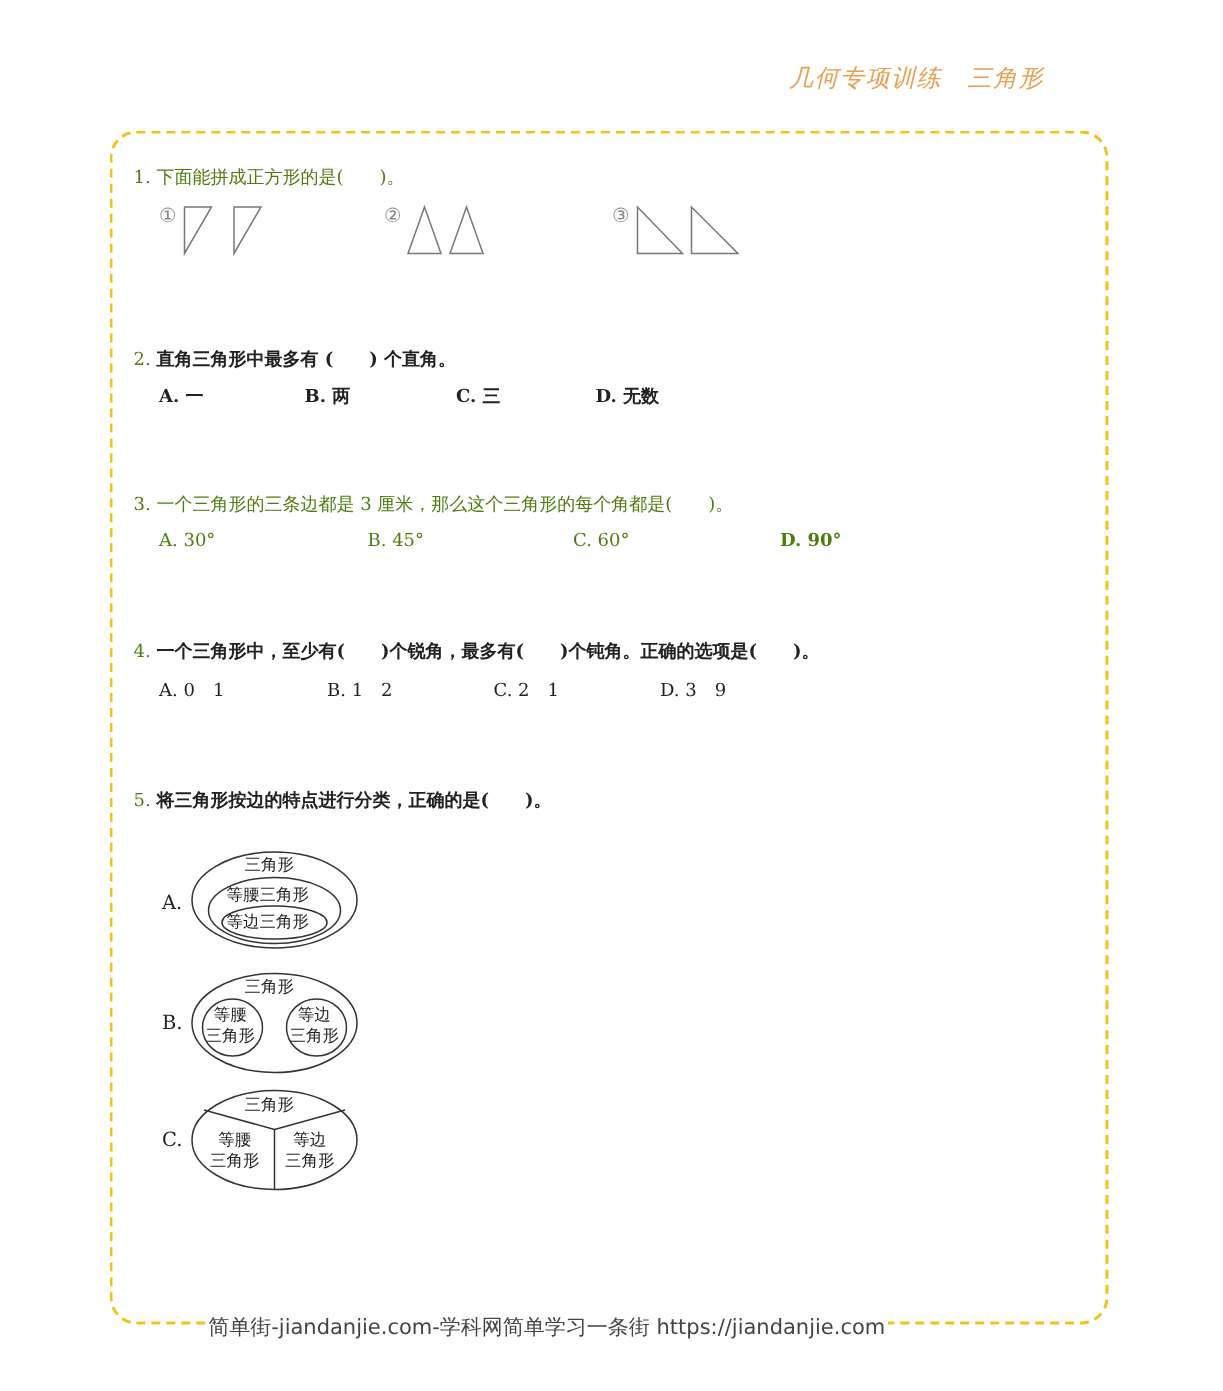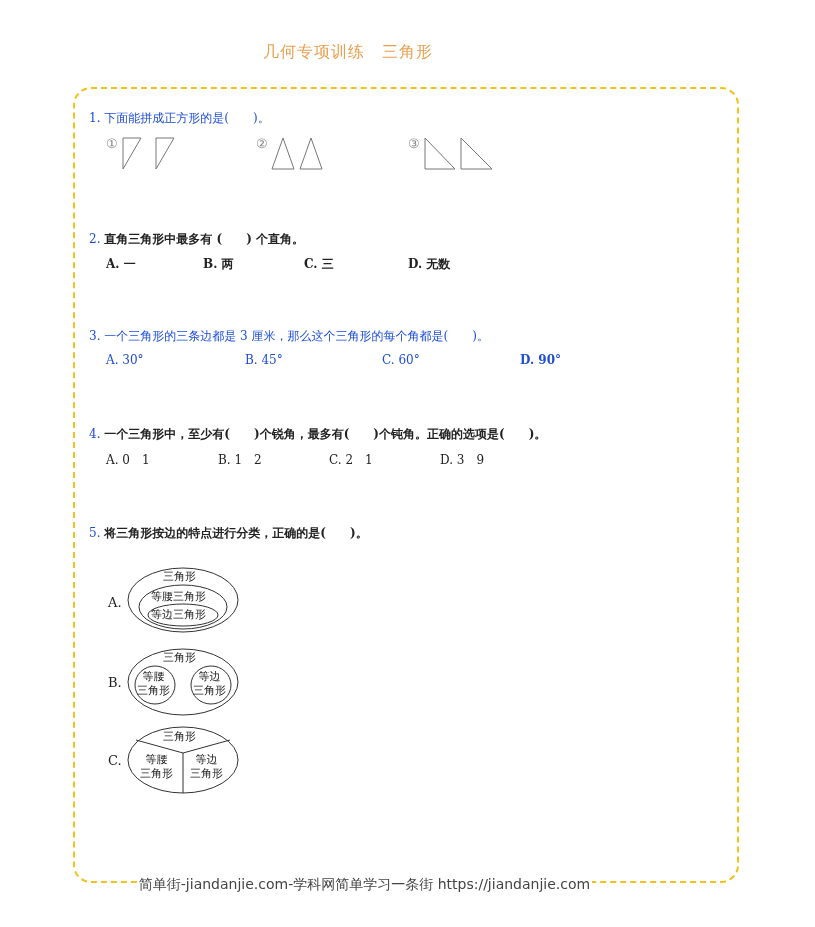--- a/index.html
+++ b/index.html
@@ -1,26 +1,26 @@
 <!DOCTYPE html>
 <html><head>
 <meta charset="utf-8">
 <style>
   html, body { margin: 0; padding: 0; background: #ffffff; }
   body { width: 815px; height: 927px; position: relative; overflow: hidden;
          font-family: "DejaVu Serif", "Liberation Serif", serif; color: #222; }
-  .title { position: absolute; top: 42px; left: 0; width: 696px; text-align: center;
-           font-size: 16px; color: #e8a050; letter-spacing: 1px; }
+  .title { position: absolute; top: 42px; left: 0; width: 696px; text-align: right;
+           font-size: 16px; color: #e8a050; letter-spacing: 1px; font-style: italic; }
   .frame { position: absolute; left: 73px; top: 87px; width: 666px; height: 796px;
            border: 2px dashed #f2c21a; border-radius: 18px; box-sizing: border-box; }
   .q { position: absolute; left: 89px; font-size: 12px; }
   .q .stem { white-space: pre; }
   .opts { position: absolute; left: 106px; font-size: 12px; }
   .opt { position: absolute; white-space: pre; }
-  .grey { color: #1d4ed8; }
+  .grey { color: #4d7c0f; }
   .bold { font-weight: bold; font-family: "DejaVu Serif", serif; }
   .shape-label { position: absolute; font-size: 13px; color: #888; }
   svg { position: absolute; overflow: visible; }
   .diag-letter { position: absolute; font-size: 13px; color: #222; }
   .diag-text { position: absolute; font-size: 11px; color: #222; text-align: center; line-height: 14px; white-space: nowrap; }
   .footer { position: absolute; left: 0; top: 876px; width: 729px; text-align: center; font-family: "DejaVu Sans", sans-serif;
             font-size: 14px; color: #444; }
   .footer span { background: #fff; padding: 0 2px; }
 </style>
 </head>
@@ -57,21 +57,21 @@
 </div>
 
 <div class="q" style="top:231px;">
   <span class="grey">2.</span>
   <span class="stem bold">直角三角形中最多有 (　　) 个直角。</span>
 </div>
 <div class="opts bold" style="top:256px;">
   <span class="opt" style="left:0;">A. 一</span>
   <span class="opt" style="left:97px;">B. 两</span>
   <span class="opt" style="left:198px;">C. 三</span>
-  <span class="opt" style="left:302px;">D. 无数</span>
+  <span class="opt" style="left:291px;">D. 无数</span>
 </div>
 
 <div class="q grey" style="top:328px;">
   <span>3.</span>
   <span class="stem">一个三角形的三条边都是 3 厘米，那么这个三角形的每个角都是(　　)。</span>
 </div>
 <div class="opts grey" style="top:353px;">
   <span class="opt" style="left:0;">A. 30°</span>
   <span class="opt" style="left:139px;">B. 45°</span>
   <span class="opt" style="left:276px;">C. 60°</span>

